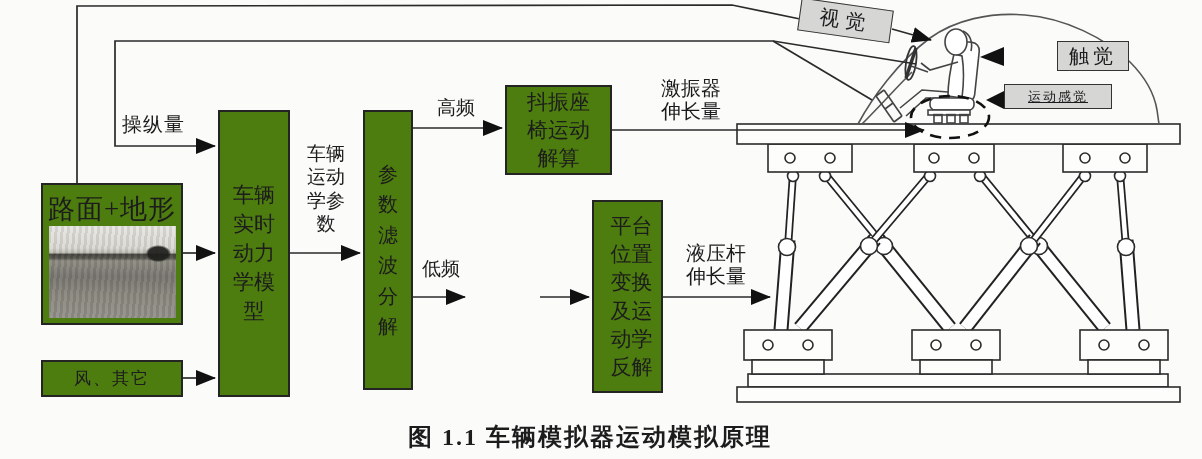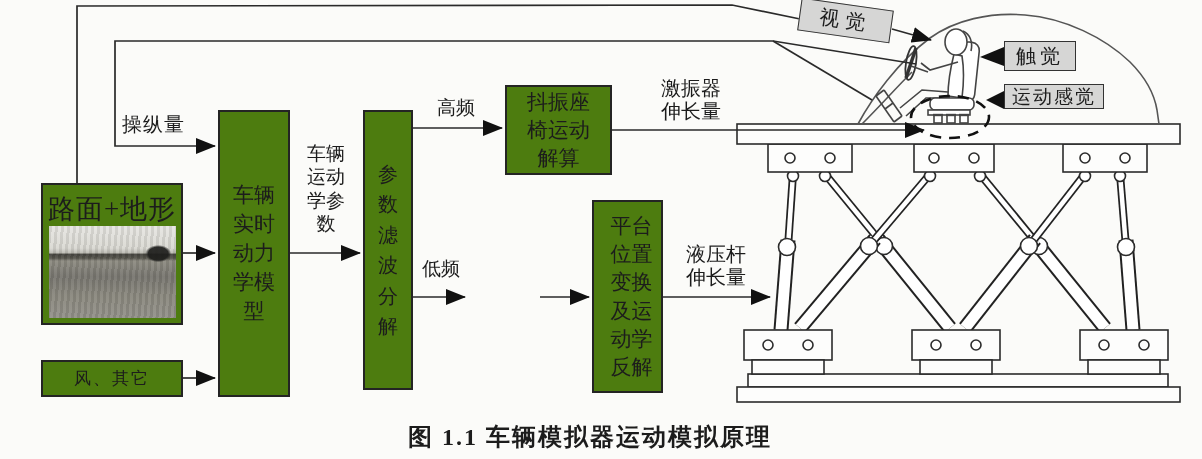--- a/index.html
+++ b/index.html
@@ -294,32 +294,32 @@
     <div class="vtext" style="width:46px; line-height:28.2px;margin-left:8px;">
         <div>平台</div>
         <div>位置</div>
         <div>变换</div>
         <div>及运</div>
         <div>动学</div>
         <div>反解</div>
       </div>
   </div>
 
-  <div class="lbl vtext" style="left:679px; top:243px; width:74px; font-size:20px; line-height:23px; white-space:normal;">
+  <div class="lbl vtext" style="left:679px; top:243px; width:74px; font-size:20px; line-height:23px; white-space:normal;font-family:Liberation Mono, monospace;">
       <div>液压杆</div>
       <div>伸长量</div>
     </div>
 
   <div class="graybx" style="left:799px; top:4px; width:93px; height:33px; font-size:20px; letter-spacing:6px; transform:rotate(8deg);">
     <span>视觉</span>
   </div>
 
-  <div class="graybx" style="left:1004px; top:41px; width:72px; height:30px; font-size:20px; letter-spacing:4px;align-items:flex-end;">
+  <div class="graybx" style="left:1057px; top:41px; width:72px; height:30px; font-size:20px; letter-spacing:4px;align-items:flex-end;">
     <span>触觉</span>
   </div>
 
-  <div class="graybx" style="left:1004px; top:84px; width:100px; height:25px; font-size:19px; letter-spacing:2px;">
+  <div class="graybx" style="left:1004px; top:84px; width:108px; height:25px; font-size:13px; letter-spacing:2px;text-decoration:underline;">
     <span>运动感觉</span>
   </div>
 
   <div class="caption">图 1.1 车辆模拟器运动模拟原理</div>
 
 </div>
 
 </body></html>

